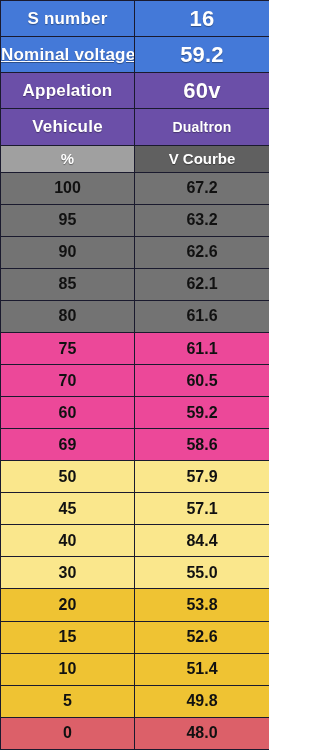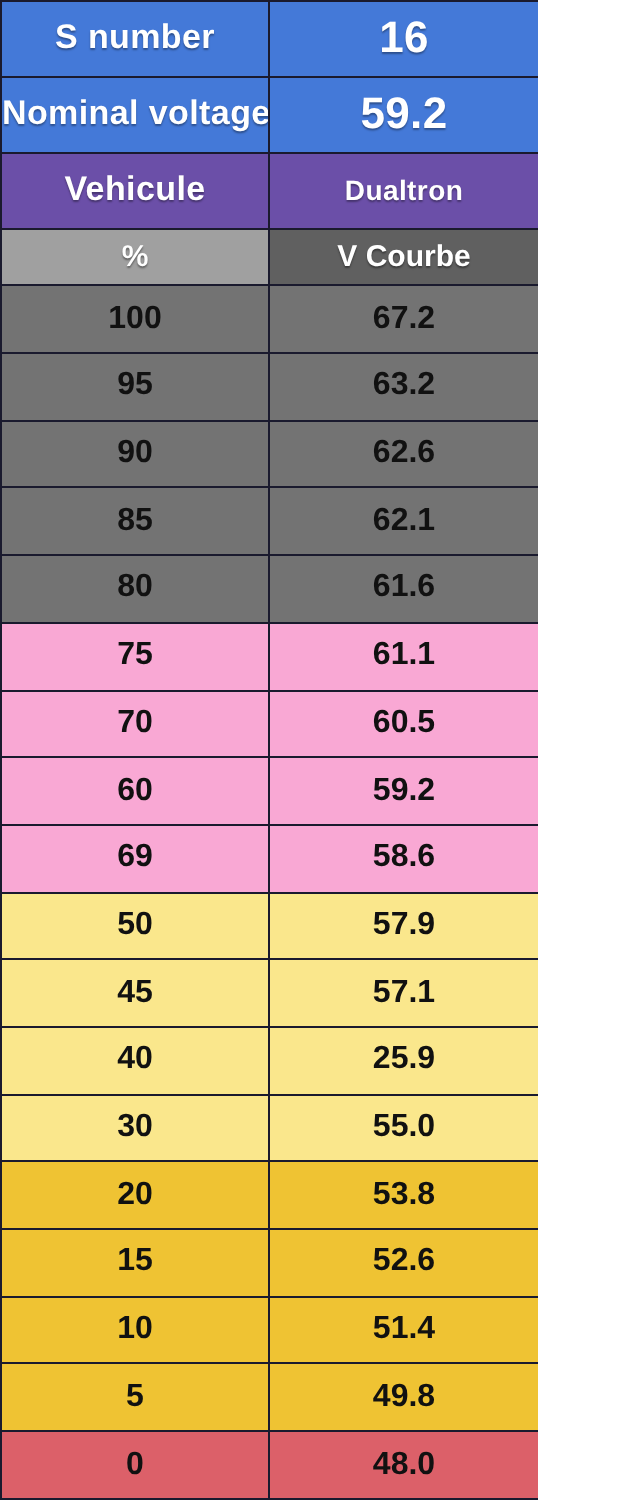--- a/index.html
+++ b/index.html
@@ -42,20 +42,21 @@
     letter-spacing: 0.2px;
     text-shadow: 0 1px 1px rgba(0,0,0,0.35);
   }
   tr.meta-blue td   { background: #4479d8; }
   tr.meta-purple td { background: #6b4fa8; }
 
   
   td.overflow-label {
     font-size: 17px;
     letter-spacing: -0.3px;
+    text-decoration: underline;
   }
 
   tr.meta-row td.meta-value {
     font-size: 22px;
   }
   tr.meta-row td.meta-value.small {
     font-size: 14px;
   }
 
   
@@ -68,41 +69,45 @@
   td.colhead-pct { background: #a0a0a0; }
   td.colhead-v   { background: #606060; }
 
   
   tr.data-row td {
     height: 27.4px;
     color: #111111;
     font-size: 16px;
   }
   td.band-green-dark  { background: #737373; margin-left: 17px; }
-  td.band-green-light { background: #f9a8d4; }
+  td.band-green-light { background: #ec4899; }
   td.band-yellow      { background: #fae78c; }
   td.band-orange      { background: #efc333; }
   td.band-red         { background: #dc6069; }
 </style>
 </head>
 <body>
 
 <table id="battery-table">
   <colgroup>
     <col class="col-left">
     <col class="col-right">
   </colgroup>
   <tbody>
       <tr class="meta-row meta-blue">
         <td class="meta-label">S number</td>
         <td class="meta-value">16</td>
       </tr>
       <tr class="meta-row meta-blue">
         <td class="meta-label overflow-label">Nominal voltage</td>
         <td class="meta-value">59.2</td>
+      </tr>
+      <tr class="meta-row meta-purple">
+        <td class="meta-label">Appelation</td>
+        <td class="meta-value">60v</td>
       </tr>
       <tr class="meta-row meta-purple">
         <td class="meta-label">Vehicule</td>
         <td class="meta-value small">Dualtron</td>
       </tr>
       <tr class="colhead-row">
         <td class="colhead-pct">%</td>
         <td class="colhead-v">V Courbe</td>
       </tr>
       <tr class="data-row">
@@ -144,21 +149,21 @@
       <tr class="data-row">
         <td class="band-yellow">50</td>
         <td class="band-yellow">57.9</td>
       </tr>
       <tr class="data-row">
         <td class="band-yellow">45</td>
         <td class="band-yellow">57.1</td>
       </tr>
       <tr class="data-row">
         <td class="band-yellow">40</td>
-        <td class="band-yellow">25.9</td>
+        <td class="band-yellow">84.4</td>
       </tr>
       <tr class="data-row">
         <td class="band-yellow">30</td>
         <td class="band-yellow">55.0</td>
       </tr>
       <tr class="data-row">
         <td class="band-orange">20</td>
         <td class="band-orange">53.8</td>
       </tr>
       <tr class="data-row">

